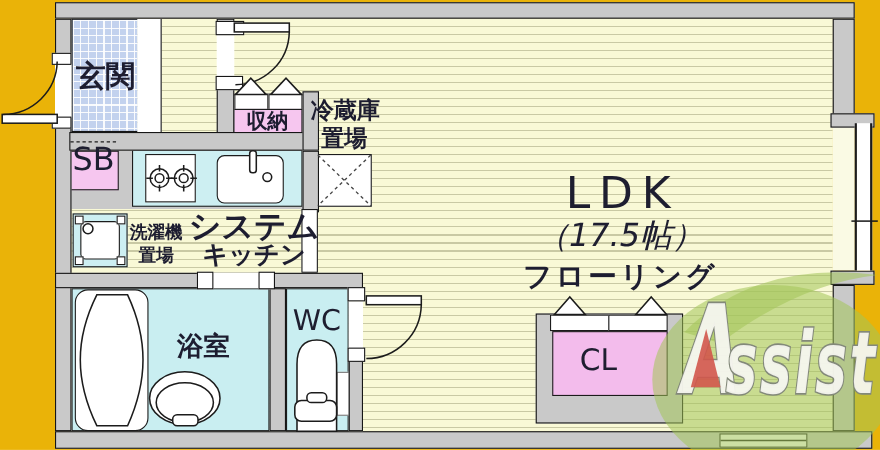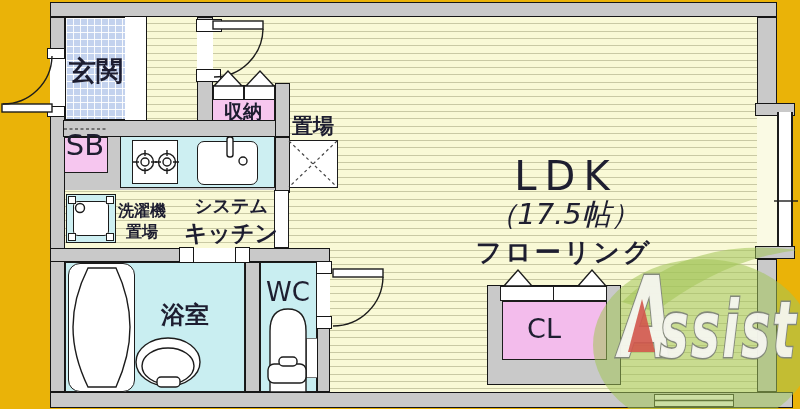--- a/index.html
+++ b/index.html
@@ -174,24 +174,25 @@
 
       <path d="M 774,201 L 798,201"></path>
 
       <path d="M 655,400.5 L 733,400.5"></path>
     </g>
   </svg>
 
   <div class="lbl" style="left:96px;top:70px;font-size:27px;">玄関</div>
   <div class="lbl lat" style="left:85px;top:145px;font-size:29px;">SB</div>
   <div class="lbl" style="left:243px;top:111px;font-size:19px;">収納</div>
+  <div class="lbl" style="left:314px;top:101px;font-size:21px;">冷蔵庫</div>
   <div class="lbl" style="left:313px;top:126px;font-size:21px;">置場</div>
   <div class="lbl" style="left:142px;top:211px;font-size:16px;">洗濯機</div>
   <div class="lbl" style="left:142px;top:232px;font-size:16px;">置場</div>
-  <div class="lbl" style="left:231px;top:206px;font-size:18px;">システム</div>
+  <div class="lbl" style="left:231px;top:206px;font-size:29px;">システム</div>
   <div class="lbl lat" style="left:566px;top:176px;font-size:40px;letter-spacing:8px;">LDK</div>
   <div class="lbl" style="left:231px;top:233px;font-size:23px;">キッチン</div>
   <div class="lbl lat" style="left:564px;top:214px;font-size:29px;font-style:italic;">（17.5帖）</div>
   <div class="lbl" style="left:564px;top:252px;font-size:26px;letter-spacing:3px;font-weight:700;">フローリング</div>
   <div class="lbl" style="left:185px;top:315px;font-size:24px;">浴室</div>
   <div class="lbl lat" style="left:288px;top:292px;font-size:26px;">WC</div>
   <div class="lbl lat" style="left:544px;top:328px;font-size:27px;">CL</div>
 
   <svg width="800" height="409" viewBox="0 0 800 409">
     <g>

